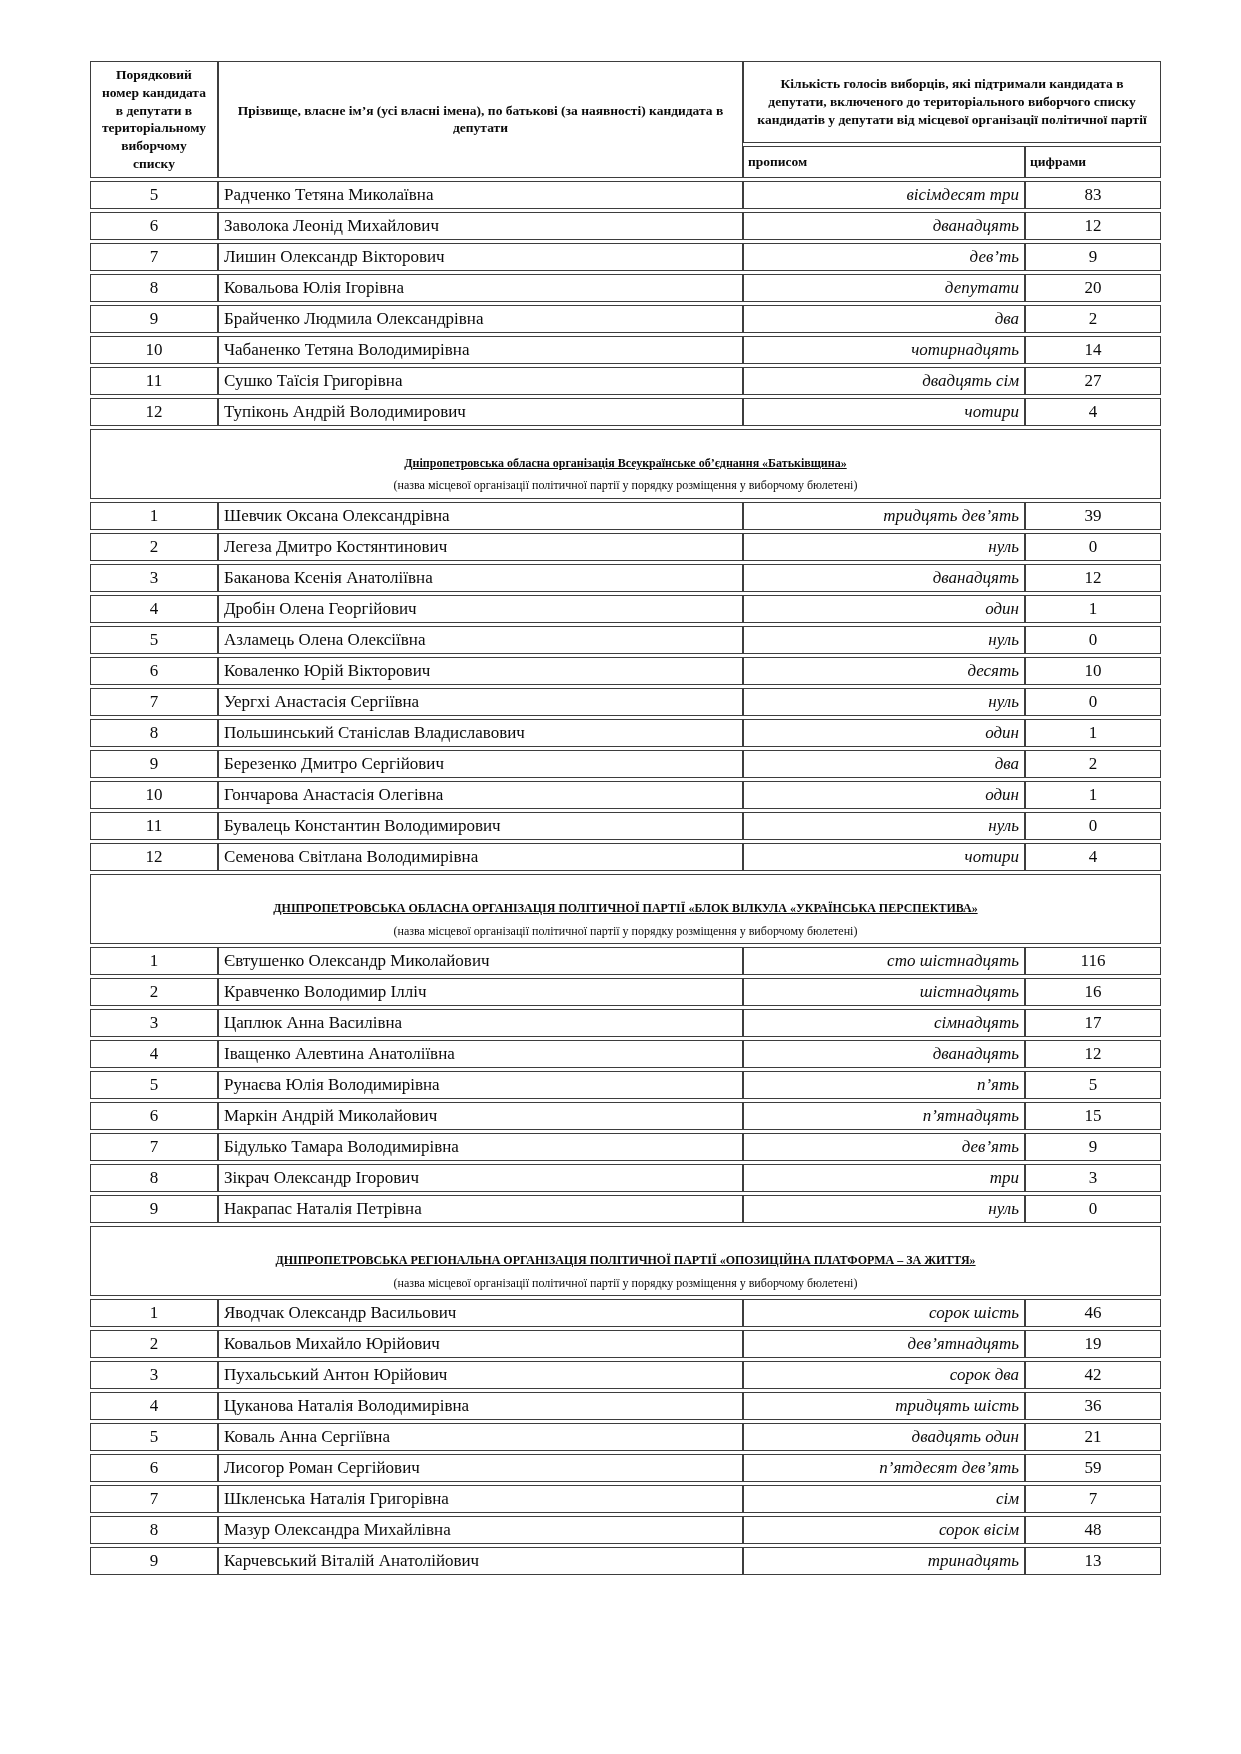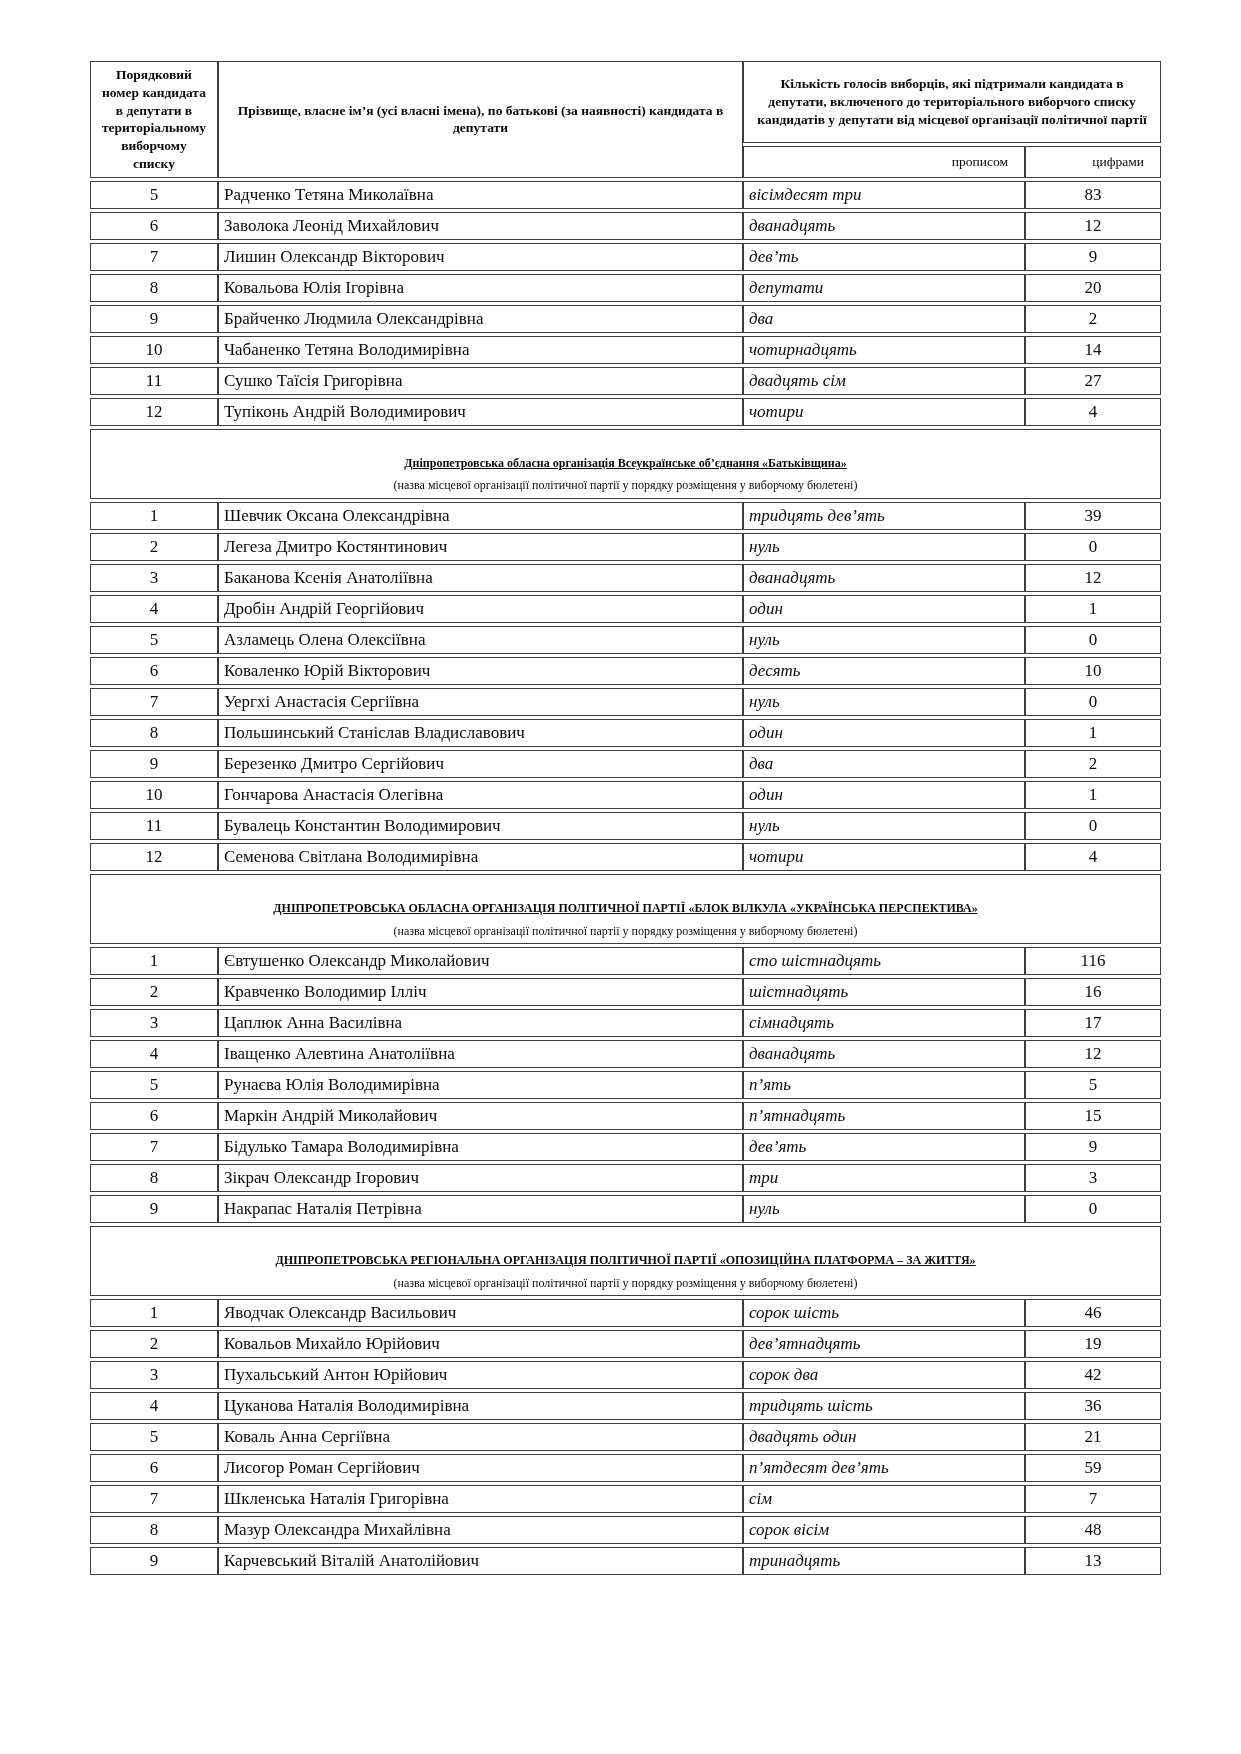--- a/index.html
+++ b/index.html
@@ -32,38 +32,38 @@
   
   th.th-main {
     font-weight: bold;
     font-size: 13.5px;
     line-height: 1.32;
     text-align: center;
     vertical-align: middle;
     padding: 4px 8px;
   }
   th.th-sub {
-    font-weight: normal;
+    font-weight: bold;
     font-size: 13.5px;
-    text-align: right;
+    text-align: left;
     vertical-align: middle;
-    padding: 4px 16px;
+    padding: 4px 4px;
     height: 26px;
   }
   tr.header-main-row th { height: 66px; }
   
   td.cell {
     font-size: 17px;
     line-height: 20px;
     padding: 3px 5px;
     vertical-align: middle;
   }
   td.cell-num    { text-align: center; }
   td.cell-name   { text-align: left; }
-  td.cell-words  { text-align: left; font-style: italic; }
+  td.cell-words  { text-align: right; font-style: italic; }
   td.cell-digits { text-align: center; }
   
   td.section-cell {
     text-align: center;
     padding: 24px 20px 4px 20px;
   }
   .section-title {
     font-weight: bold;
     font-size: 12px;
     line-height: 1.55;
@@ -169,21 +169,21 @@
             <td class="cell cell-digits">0</td>
           </tr>
           <tr class="data-row">
             <td class="cell cell-num">3</td>
             <td class="cell cell-name">Баканова Ксенія Анатоліївна</td>
             <td class="cell cell-words">дванадцять</td>
             <td class="cell cell-digits">12</td>
           </tr>
           <tr class="data-row">
             <td class="cell cell-num">4</td>
-            <td class="cell cell-name">Дробін Андрій Георгійович</td>
+            <td class="cell cell-name">Дробін Олена Георгійович</td>
             <td class="cell cell-words">один</td>
             <td class="cell cell-digits">1</td>
           </tr>
           <tr class="data-row">
             <td class="cell cell-num">5</td>
             <td class="cell cell-name">Азламець Олена Олексіївна</td>
             <td class="cell cell-words">нуль</td>
             <td class="cell cell-digits">0</td>
           </tr>
           <tr class="data-row">

